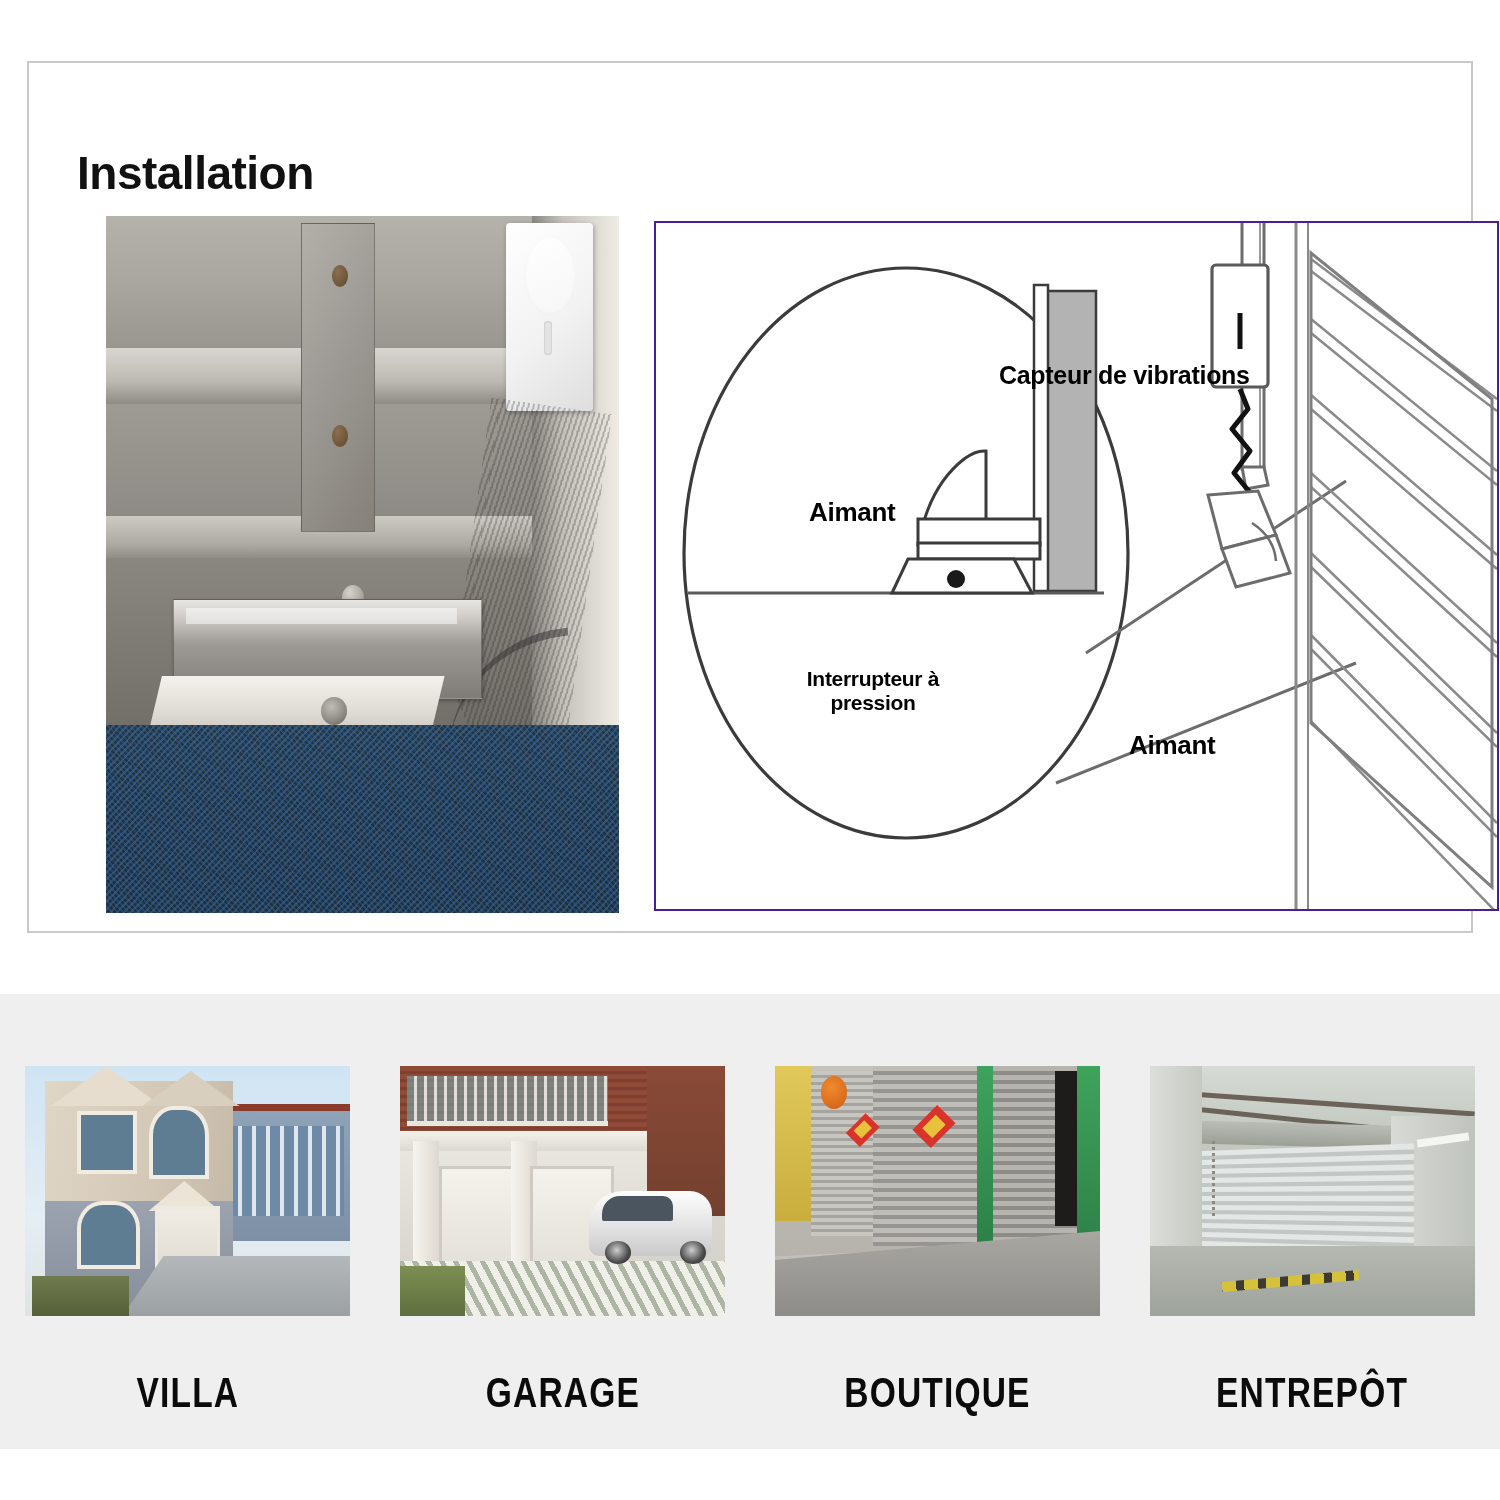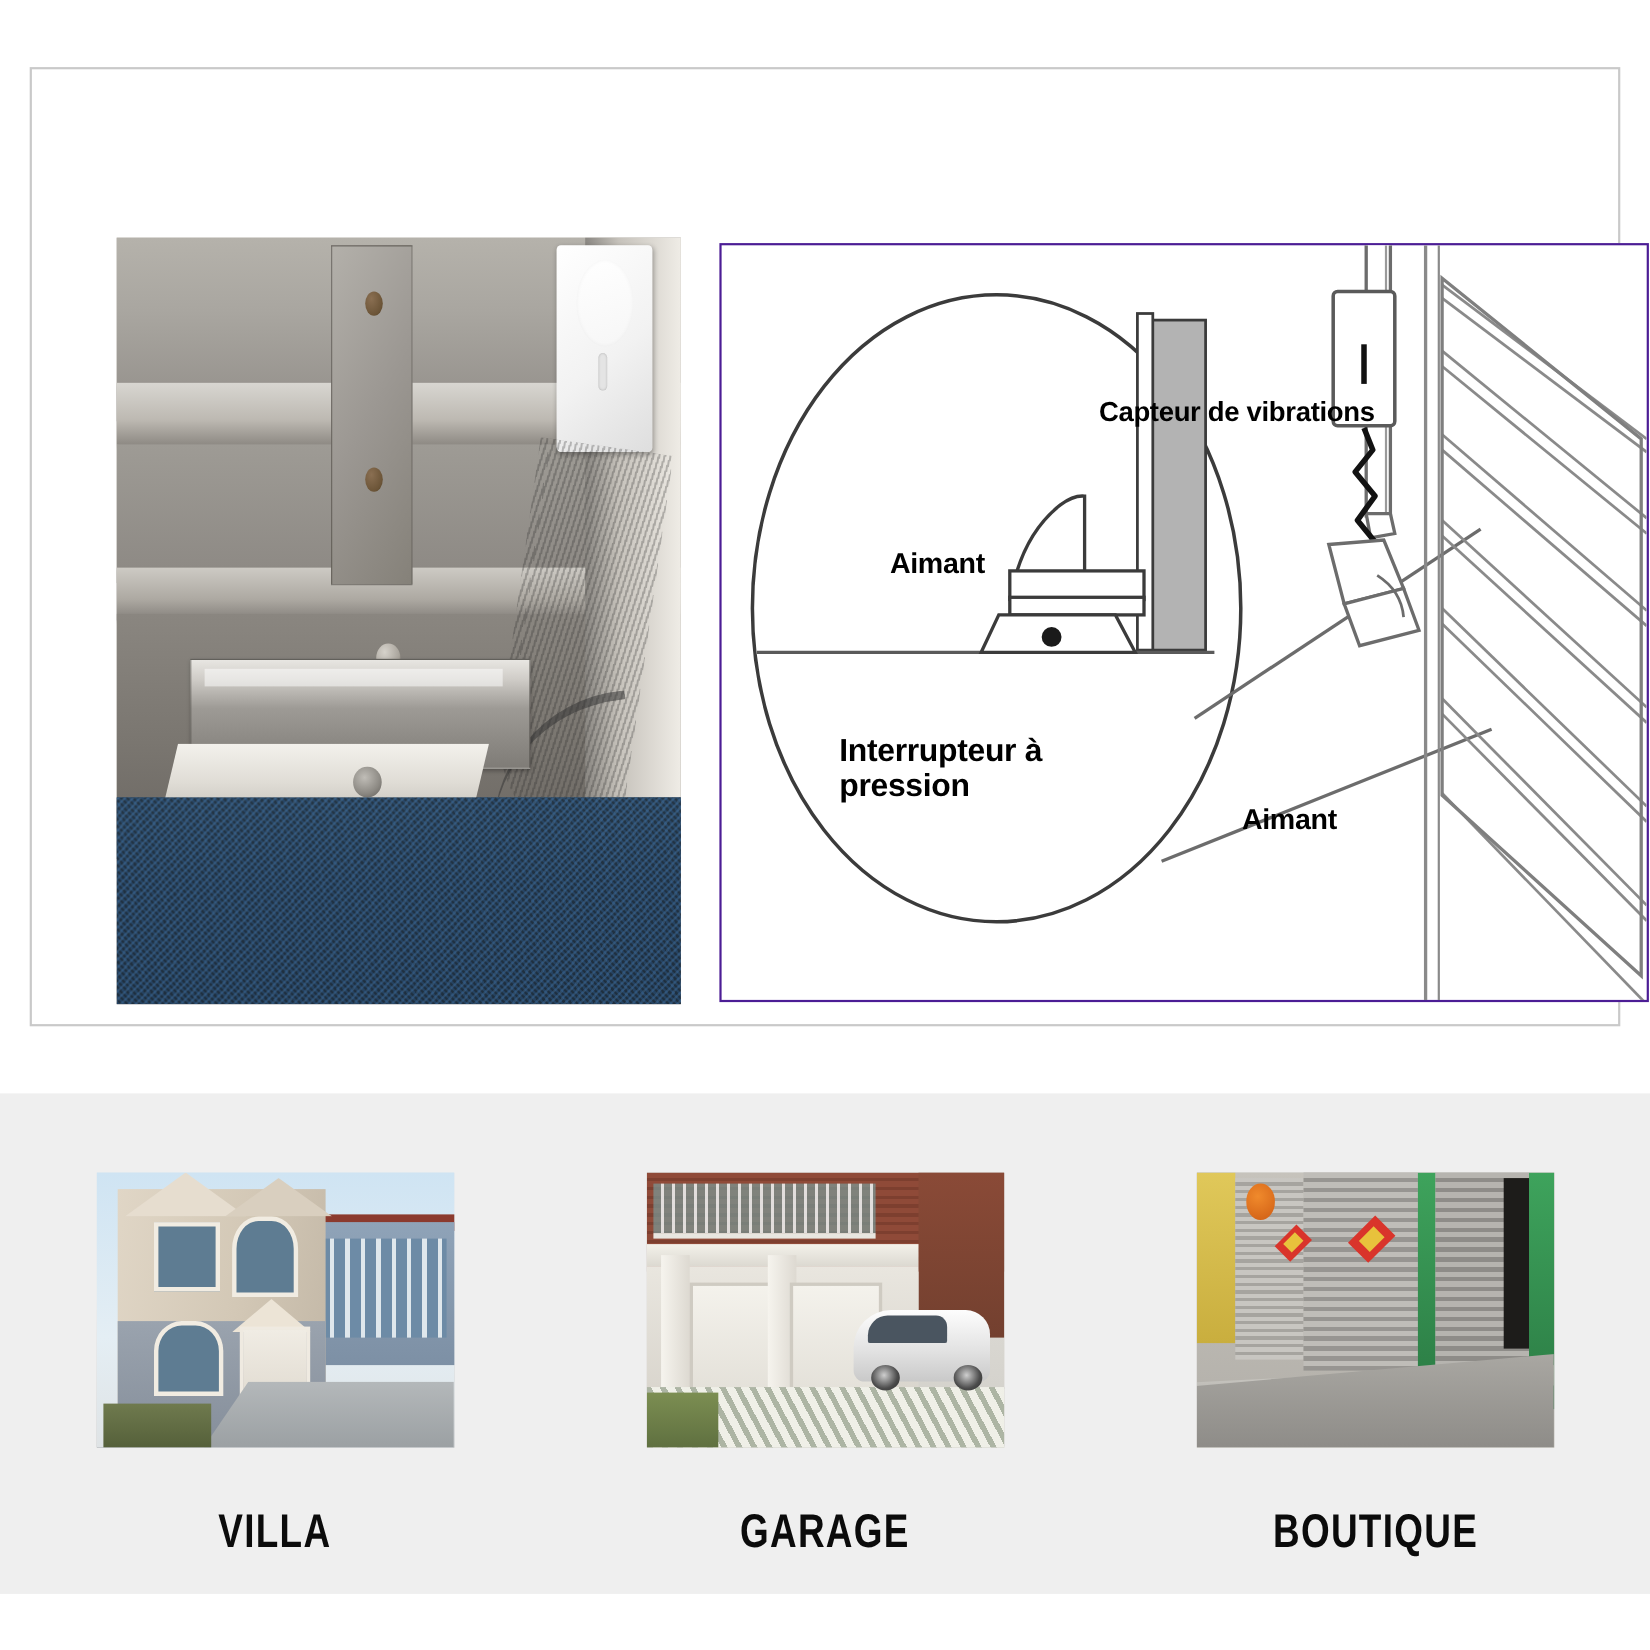--- a/index.html
+++ b/index.html
@@ -173,21 +173,21 @@
   .dg-label {
     position: absolute;
     font-family: "Liberation Sans", sans-serif;
     font-weight: bold;
     color: #000000;
     letter-spacing: -0.3px;
     line-height: 1.12;
   }
   #label-capteur { left: 343px; top: 138px; font-size: 25px; white-space: nowrap; }
   #label-aimant-1 { left: 153px; top: 275px; font-size: 26px; }
-  #label-interrupteur { left: 107px; top: 444px; font-size: 29px; width: 220px; }
+  #label-interrupteur { left: 107px; top: 444px; font-size: 21px; width: 220px; text-align: center; }
   #label-aimant-2 { left: 473px; top: 508px; font-size: 26px; }
 
   
   #usecase-strip {
     position: absolute;
     left: 0;
     top: 994px;
     width: 1500px;
     height: 455px;
     background: #efefef;
@@ -348,20 +348,21 @@
     background: linear-gradient(180deg, #b5b9b2 0%, #9ea39c 100%); }
   .th-entrepot .en-stripe { position: absolute; left: 22%; bottom: 12%; width: 42%; height: 4%;
     background: repeating-linear-gradient(90deg, #d6c23a 0 14px, #3c3a32 14px 22px);
     transform: rotate(-5deg); }
 </style>
 </head>
 <body>
 
 <section id="installation-panel">
 
+  <h1 id="page-title">Installation</h1>
 
   <figure id="install-photo">
     <div class="ph-wall-top"></div>
     <div class="ph-beam1"></div>
     <div class="ph-wall-mid"></div>
     <div class="ph-beam2"></div>
     <div class="ph-wall-low"></div>
     <div class="ph-bracket"></div>
     <div class="ph-bolt b1"></div>
     <div class="ph-bolt b2"></div>
@@ -505,15 +506,31 @@
         <span class="bq-green2"></span>
         <span class="bq-lantern"></span>
         <span class="bq-diamond d1"></span>
         <span class="bq-diamond d2"></span>
         <span class="bq-curb"></span>
         <span class="bq-road"></span>
       </div>
       <div class="usecase-caption">BOUTIQUE</div>
     </div>
 
+    <div class="usecase-cell">
+      <div class="usecase-thumb th-entrepot">
+        <span class="en-ceiling"></span>
+        <span class="en-pipe ep1"></span>
+        <span class="en-pipe ep2"></span>
+        <span class="en-beam"></span>
+        <span class="en-leftwall"></span>
+        <span class="en-rightwall"></span>
+        <span class="en-shutter"></span>
+        <span class="en-chain"></span>
+        <span class="en-light"></span>
+        <span class="en-floor"></span>
+        <span class="en-stripe"></span>
+      </div>
+      <div class="usecase-caption">ENTREPÔT</div>
+    </div>
 
   </div>
 </section>
 
 </body></html>

